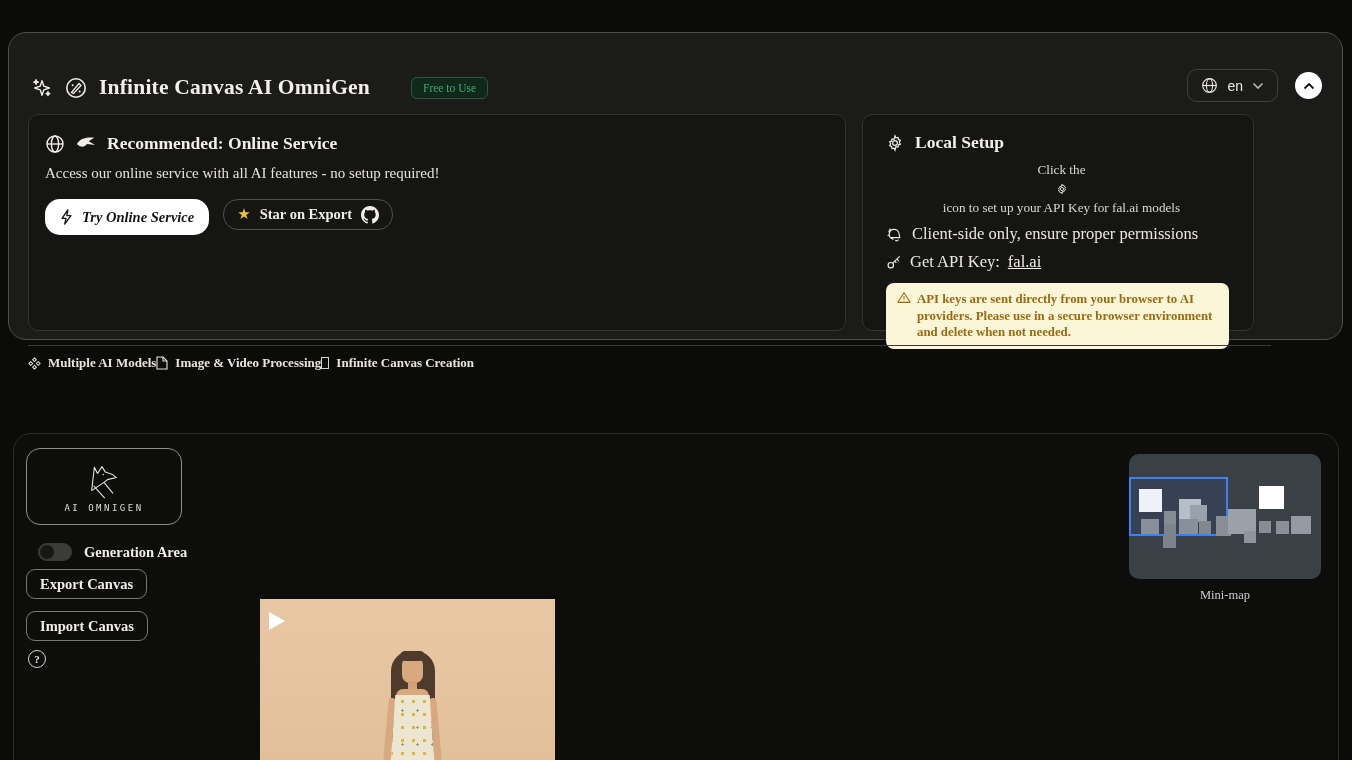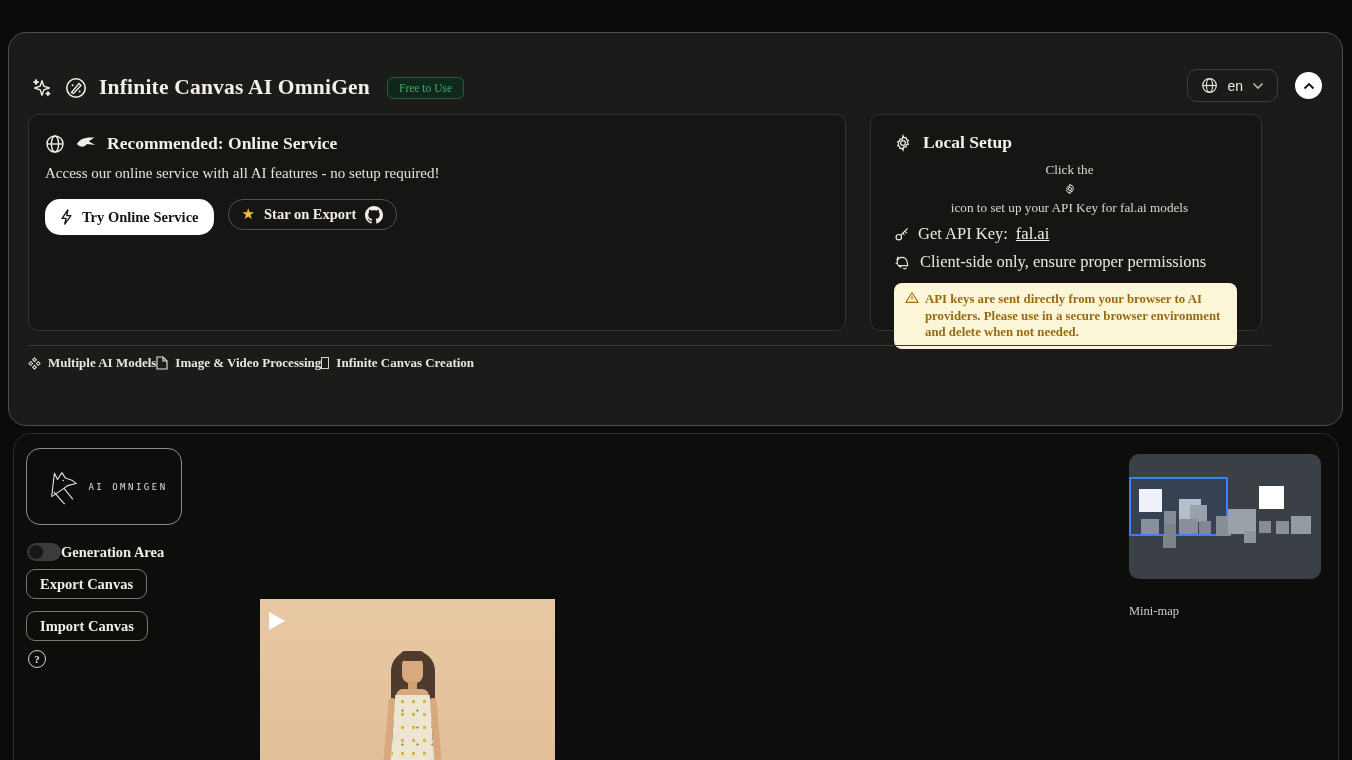--- a/index.html
+++ b/index.html
@@ -1,43 +1,43 @@
 <!DOCTYPE html>
 <html><head>
 <meta charset="utf-8">
 <style>
   * { margin:0; padding:0; box-sizing:border-box; }
   html,body { width:1352px; height:760px; overflow:hidden; background:#0b0b0a;
               font-family:"Liberation Serif","DejaVu Serif",serif; }
 
   
-  .header-panel { position:absolute; left:8px; top:32px; width:1335px; height:394px;
+  .header-panel { position:absolute; left:8px; top:32px; width:1335px; height:308px;
     background:#1b1b1a; border:1px solid #4e4e4c; border-radius:18px; }
   .title-row { position:absolute; left:22px; top:42px; display:flex; align-items:center; gap:11px; }
   .title-row h1 { font-size:21.5px; font-weight:bold; color:#f4f0e9; letter-spacing:.2px; }
-  .badge { margin-left:6px; font-size:11.5px; padding:4px 11px; border-radius:6px;
+  .badge { margin-left:30px; font-size:11.5px; padding:4px 11px; border-radius:6px;
     background:#10281b; border:1px solid #2b5a3d; color:#3cab6e; }
   .header-right { position:absolute; right:20px; top:36px; display:flex; align-items:center; gap:17px; }
   .lang-btn { display:flex; align-items:center; gap:9px; padding:7px 13px; background:transparent;
     border:1px solid #3f3f3d; border-radius:10px; cursor:pointer; }
   .lang-btn span { font-size:14px; color:#ece8e1; font-family:inherit; }
   .collapse-btn { width:27px; height:27px; border-radius:50%; background:#fff; border:none;
     display:flex; align-items:center; justify-content:center; cursor:pointer; }
 
-  .cards { position:absolute; left:19px; top:81px; display:flex; gap:24px; }
+  .cards { position:absolute; left:19px; top:81px; display:flex; gap:16px; }
   .card { background:#151514; border:1px solid #333331; border-radius:10px; height:217px; }
   .card-online { width:818px; padding:18px 16px; }
   .card-local  { width:392px; padding:17px 16px 0 23px; }
   .card-h2 { display:flex; align-items:center; gap:11px; }
   .card-h2 h2 { font-size:17.5px; font-weight:bold; color:#f4f0e9; }
   .subtitle { margin-top:11px; font-size:15px; color:#e6e2da; }
   .btn-row { margin-top:17px; display:flex; gap:14px; }
   .try-btn { display:flex; align-items:center; gap:9px; background:#fff; color:#141414;
     border:none; border-radius:15px; padding:18px 15px; height:31px;
-    font-family:inherit; font-size:14.5px; font-weight:bold; cursor:pointer; }
+    font-family:inherit; font-size:14.5px; font-weight:bold; cursor:pointer;font-style:italic; }
   .star-btn { display:flex; align-items:center; gap:9px; background:transparent; color:#f2eee7;
     border:1px solid #51514f; border-radius:15px; padding:6px 13px; height:31px;
     font-family:inherit; font-size:14.5px; font-weight:bold; cursor:pointer; }
   .star-glyph { color:#eec13d; font-size:15px; line-height:1; font-family:"DejaVu Sans",sans-serif; }
 
   .hint { margin-top:9px; font-size:13.2px; color:#dcd8cf; display:flex; align-items:center; gap:5px;flex-direction:column; }
   .kv-line { margin-top:8px; font-size:16.5px; color:#ece8e0; display:flex; align-items:center; gap:8px; }
   .kv-line a { color:#f3efe8; text-decoration:underline; }
   .warning { margin-top:11px; margin-right:8px; background:#fcf6d9; border-radius:8px;
     padding:8px 11px; display:flex; gap:6px; }
@@ -45,25 +45,25 @@
 
   .divider { position:absolute; left:19px; top:312px; width:1243px; height:1px; background:#3a3a38; }
   .features { position:absolute; left:19px; top:322px; display:flex; }
   .feature { display:flex; align-items:center; gap:7px; font-size:13px; font-weight:bold; color:#e9e5dd; }
   .tofu { display:inline-block; width:8px; height:12px; border:1px solid #d8d4cc; }
 
   
   .canvas { position:absolute; left:13px; top:433px; width:1326px; height:560px;
     background:#0d0d0c; border:1px solid #2c2c2a; border-radius:18px; overflow:hidden; }
   .logo-box { position:absolute; left:12px; top:14px; width:156px; height:77px;
-    border:1.5px solid #8e8e8c; border-radius:14px; display:flex; flex-direction:row;
+    border:1.5px solid #8e8e8c; border-radius:14px; display:flex; flex-direction:column;
     align-items:center; justify-content:center; }
   .logo-box .logo-text { margin-top:1px; font-family:"DejaVu Sans Mono",monospace;
     font-size:9px; letter-spacing:2.5px; color:#dededd; }
-  .toggle-row { position:absolute; left:13px; top:109px; display:flex; align-items:center; }
+  .toggle-row { position:absolute; left:24px; top:109px; display:flex; align-items:center; gap:12px; }
   .toggle { width:34px; height:18px; border-radius:9px; background:#3b3b39; position:relative; cursor:pointer; }
   .toggle .knob { position:absolute; left:2px; top:2px; width:14px; height:14px;
     border-radius:50%; background:#171715; }
   .toggle-label { font-size:14.5px; font-weight:bold; color:#f2eee7; }
   .canvas-btn { position:absolute; left:12px; background:transparent; border:1px solid #78786f;
     border-radius:9px; height:30px; padding:4px 13px; color:#f2eee7;
     font-family:inherit; font-size:14.5px; font-weight:bold; cursor:pointer; }
   .help-btn { position:absolute; left:14px; top:216px; width:18px; height:18px; border-radius:50%;
     border:1.5px solid #d4d4d2; background:transparent; color:#e8e8e6; font-size:11px;
     font-weight:bold; display:flex; align-items:center; justify-content:center;
@@ -92,21 +92,21 @@
                      radial-gradient(circle,#93a06c 1px,transparent 1.2px);
     background-size:11px 13px,15px 17px; background-position:0 0,5px 7px;
     clip-path:polygon(27% 0,73% 0,100% 100%,0% 100%); }
 
   
   .minimap { position:absolute; left:1115px; top:20px; width:192px; }
   .mm-map { position:relative; width:192px; height:125px; background:#3b3f46;
     border-radius:10px; overflow:hidden; cursor:pointer; }
   .mm-item { position:absolute; }
   .mm-viewport { position:absolute; border:2px solid #3d7ff5; background:rgba(45,70,110,.35); }
-  .mm-label { margin-top:25px; font-size:12.5px; color:#c9cbce; }
+  .mm-label { margin-top:9px; text-align:center; font-size:12.5px; color:#c9cbce; }
 
   svg { display:block; }
 </style>
 </head>
 <body>
 
 <section class="header-panel">
 
   <div class="title-row">
     <span>
@@ -208,37 +208,37 @@
         <span>
           <svg width="12" height="12" viewBox="0 0 24 24" fill="none" stroke="#dcd8cf" stroke-width="2">
             <circle cx="12" cy="12" r="3.2"></circle>
             <path d="M12 2.5 l1.2 2.6 2.8-.6 .6 2.8 2.6 1.2 -1.5 2.5 1.5 2.5 -2.6 1.2 -.6 2.8 -2.8-.6 L12 21.5 l-1.2-2.6 -2.8 .6 -.6-2.8 -2.6-1.2 1.5-2.5 -1.5-2.5 2.6-1.2 .6-2.8 2.8 .6 Z"></path>
           </svg>
         </span>
         <span>icon to set up your API Key for fal.ai models</span>
       </p>
       <p class="kv-line">
         <span>
-          <svg width="16" height="16" viewBox="0 0 20 20" fill="none" stroke="#ece8e0" stroke-width="1.5">
-            <circle cx="6" cy="14" r="3.4"></circle>
-              <path d="M8.5 11.5 L17 3 M13.5 6.5 l2.5 2.5 M11 9 l2 2"></path>
-          </svg>
-        </span>
-        <span>Get API Key:</span>
-        <a href="#">fal.ai</a>
-      </p>
-      <p class="kv-line">
-        <span>
           <svg width="18" height="18" viewBox="0 0 22 22" fill="none" stroke="#ece8e0" stroke-width="1.4">
             <path d="M8 17 a6 6 0 0 1 1-11.6 a6 6 0 0 1 7 5.6 l.8 4.5 H7 Z"></path>
             <path d="M11.5 18.5 a2 2 0 0 0 3.6-.8"></path>
             <path d="M3.5 9 a8 8 0 0 1 2-4.5 M2 13 l1.5-.8"></path>
           </svg>
         </span>
         <span>Client-side only, ensure proper permissions</span>
+      </p>
+      <p class="kv-line">
+        <span>
+          <svg width="16" height="16" viewBox="0 0 20 20" fill="none" stroke="#ece8e0" stroke-width="1.5">
+            <circle cx="6" cy="14" r="3.4"></circle>
+              <path d="M8.5 11.5 L17 3 M13.5 6.5 l2.5 2.5 M11 9 l2 2"></path>
+          </svg>
+        </span>
+        <span>Get API Key:</span>
+        <a href="#">fal.ai</a>
       </p>
       <div class="warning">
         <span>
           <svg width="14" height="13" viewBox="0 0 16 14" fill="none" stroke="#a8690d" stroke-width="1.3" stroke-linejoin="round">
             <path d="M8 1.5 L15 12.5 H1 Z"></path>
               <path d="M8 5.5 v3.5 M8 10.8 v.4"></path>
           </svg>
         </span>
         <p>API keys are sent directly from your browser to AI providers. Please use in a secure browser environment and delete when not needed.</p>
       </div>

